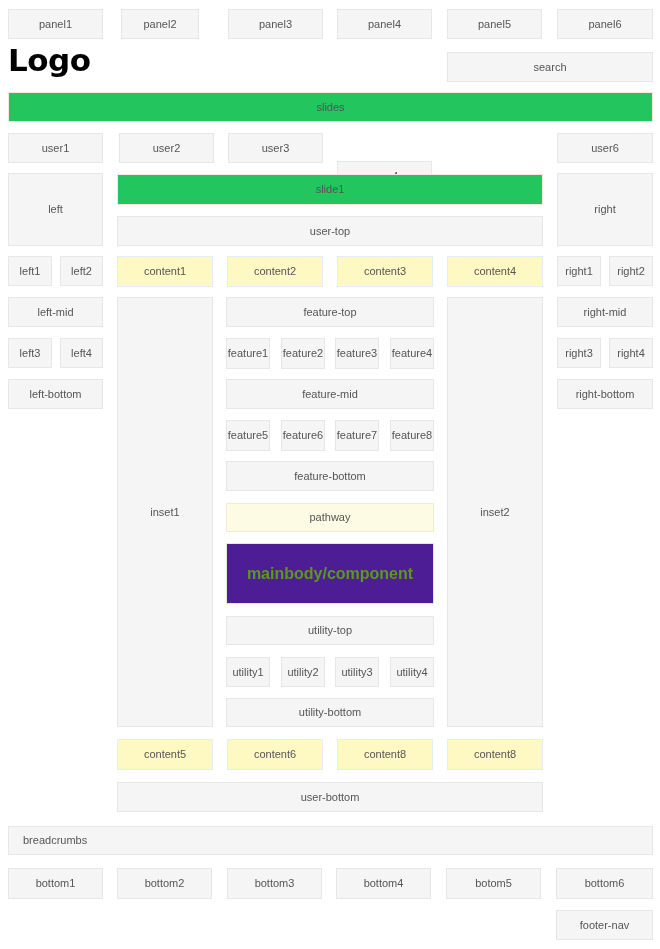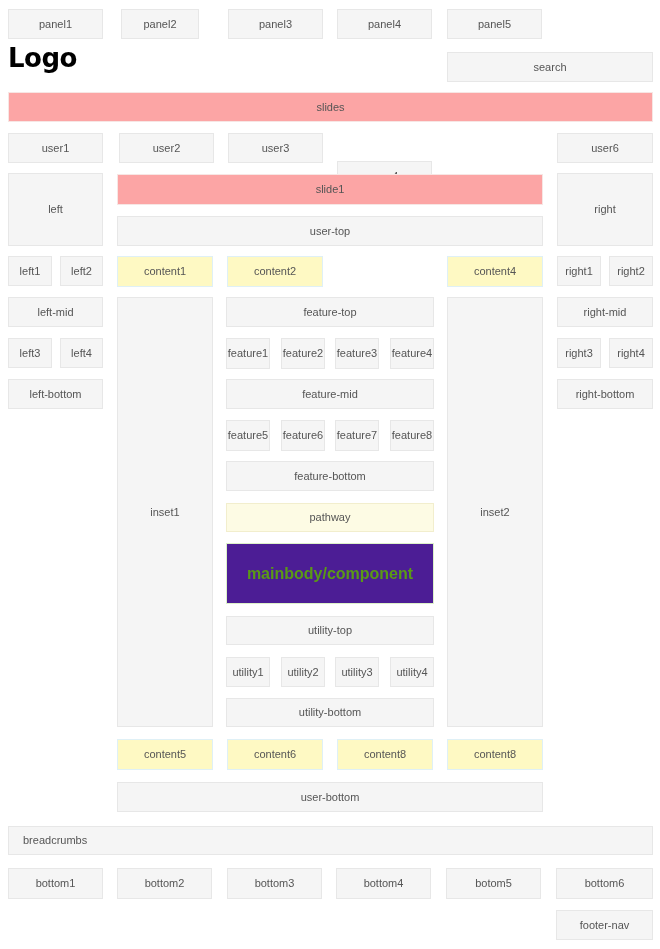--- a/index.html
+++ b/index.html
@@ -34,21 +34,21 @@
     display: flex;
     align-items: center;
     justify-content: center;
     text-align: center;
     overflow: hidden;
     white-space: nowrap;
   }
 
   
   .blk.pink {
-    background: #fca5a5;
+    background: #22c55e;
     border-color: #f7e6e4;
   }
   .blk.cyan {
     background: #fef9c3;
     border-color: #dff0f6;
   }
   .blk.yellow {
     background: #fdfbe4;
     border-color: #f2eecd;
   }
@@ -65,21 +65,21 @@
     padding-left: 14px;
     text-align: left;
   }
 
   
   #logo {
     position: absolute;
     left: 8px;
     top: 45px;
     font-family: "DejaVu Sans", sans-serif;
-    font-size: 26px;
+    font-size: 31px;
     font-weight: bold;
     letter-spacing: -0.5px;
     color: #000000;
     line-height: 1;
     white-space: nowrap;
   }
 </style>
 </head>
 <body>
 
@@ -93,20 +93,23 @@
     </div>
   <div class="blk" style="left:228px; top:9px; width:95px; height:30px;">
       <span>panel3</span>
     </div>
   <div class="blk" style="left:337px; top:9px; width:95px; height:30px;">
       <span>panel4</span>
     </div>
   <div class="blk" style="left:447px; top:9px; width:95px; height:30px;">
       <span>panel5</span>
     </div>
+  <div class="blk" style="left:557px; top:9px; width:96px; height:30px;">
+      <span>panel6</span>
+    </div>
 
   <div id="logo">Logo</div>
   <div class="blk" style="left:447px; top:52px; width:206px; height:30px;">
       <span>search</span>
     </div>
 
   <div class="blk pink" style="left:8px; top:92px; width:645px; height:30px;">
       <span>slides</span>
     </div>
 
@@ -176,20 +179,23 @@
   <div class="blk" style="left:117px; top:216px; width:426px; height:30px;">
       <span>user-top</span>
     </div>
 
   <div class="blk cyan" style="left:117px; top:256px; width:96px; height:31px;">
       <span>content1</span>
     </div>
   <div class="blk cyan" style="left:227px; top:256px; width:96px; height:31px;">
       <span>content2</span>
     </div>
+  <div class="blk cyan" style="left:337px; top:256px; width:96px; height:31px;">
+      <span>content3</span>
+    </div>
   <div class="blk cyan" style="left:447px; top:256px; width:96px; height:31px;">
       <span>content4</span>
     </div>
 
   <div class="blk" style="left:117px; top:297px; width:96px; height:430px; align-items:center;">
       <span>inset1</span>
     </div>
   <div class="blk" style="left:447px; top:297px; width:96px; height:430px; align-items:center;">
       <span>inset2</span>
     </div>

